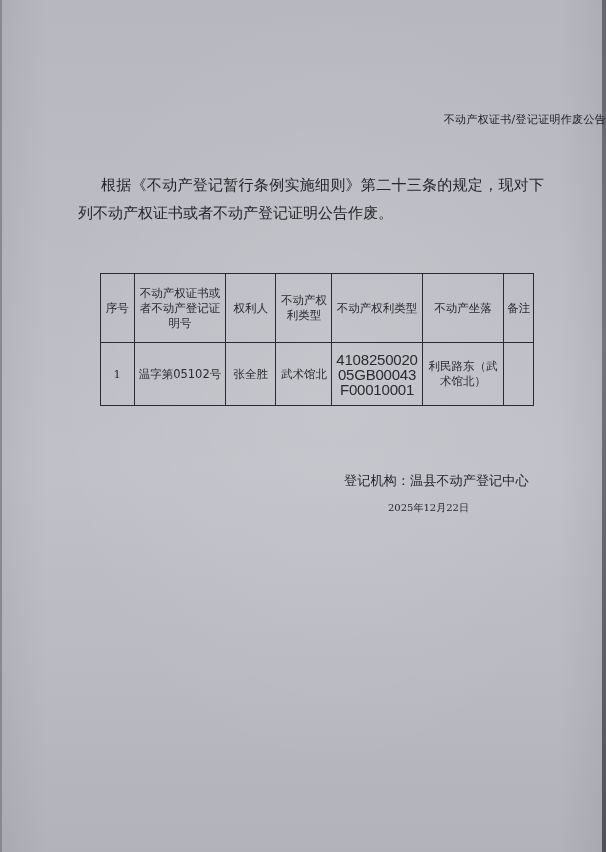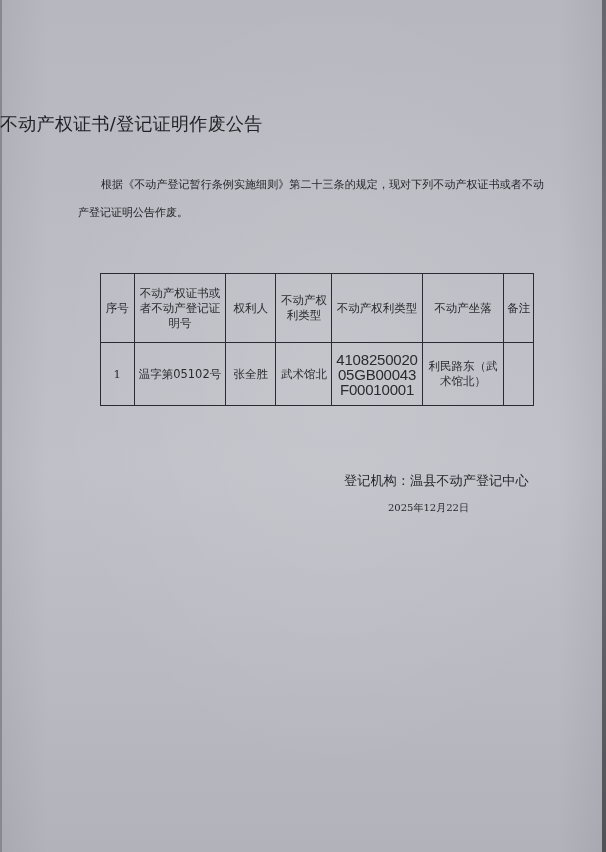--- a/index.html
+++ b/index.html
@@ -37,33 +37,33 @@
       left: 0;
       width: 2px;
       height: 852px;
       background: #8f8f97;
     }
     .title {
       position: absolute;
       top: 112px;
       left: 0;
       width: 606px;
-      text-align: left;
+      text-align: right;
       font-family: "DejaVu Sans", "Liberation Sans", sans-serif;
-      font-size: 18px;
+      font-size: 11px;
       letter-spacing: 0.3px;
       color: #1f1f24;
     }
     .body-text {
       position: absolute;
       top: 171px;
       left: 78px;
       width: 466px;
       font-family: "DejaVu Sans", "Liberation Sans", sans-serif;
-      font-size: 11px;
+      font-size: 15px;
       line-height: 28px;
       text-indent: 23px;
       color: #26262b;
       text-align: justify;
     }
     table.record-table {
       position: absolute;
       top: 273px;
       left: 100px;
       width: 434px;

